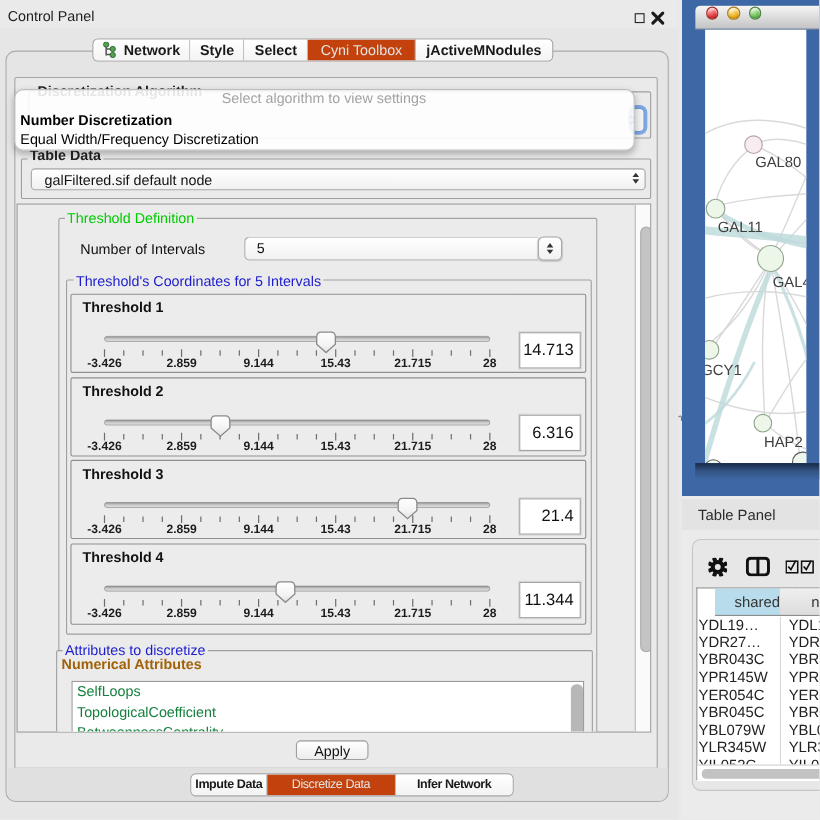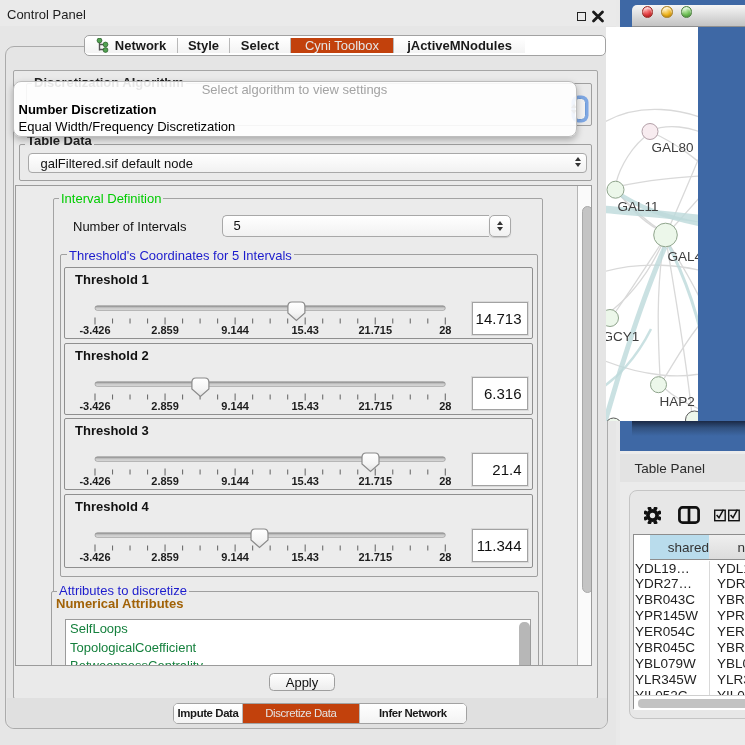--- a/index.html
+++ b/index.html
@@ -9,21 +9,21 @@
 
 #dock{position:absolute;left:0;top:0;width:616px;height:745px;background:#e6e6e6;}
 #titlebar{position:absolute;left:0;top:0;width:616px;height:26px;background:#eaeaea;}
 #titlebar .t{position:absolute;left:7px;top:7px;font-size:13px;color:#1d1d1d;}
 #content{position:absolute;left:5px;top:46px;width:603px;height:683px;background:#e5e5e5;border:1.5px solid #ababab;border-radius:9px;}
 
 .seg{position:absolute;display:flex;background:#fff;border:1px solid #a2a2a2;border-radius:5px;overflow:hidden;}
 .seg div{font-size:13px;color:#191919;font-weight:700;display:flex;align-items:center;justify-content:center;border-right:1px solid #b9b9b9;background:linear-gradient(#ffffff,#f3f3f3);white-space:nowrap;}
 .seg div:last-child{border-right:none;}
 .seg div.sel{background:#c2410c;color:#e4e4e4;}
-#toptabs{left:84px;top:34.5px;width:522px;height:21px;align-items:center;}
+#toptabs{left:84px;top:34.5px;width:419px;height:21px;}
 #bottabs{left:173px;top:702.5px;width:294px;height:21.5px;}
 #bottabs div{font-size:11.4px;letter-spacing:-0.4px;}
 
 .group{position:absolute;border:1px solid #9f9f9f;border-radius:2px;}
 .gtitle{position:absolute;font-size:13px;background:#eaeaea;padding:0 2px;white-space:nowrap;}
 
 .combo{position:absolute;background:linear-gradient(#ffffff,#f1f1f1);border:1px solid #a8a8a8;border-radius:4px;font-size:13px;color:#111;}
 .arrows{position:absolute;width:7px;}
 .arrows .up{width:0;height:0;border-left:3.5px solid transparent;border-right:3.5px solid transparent;border-bottom:4.5px solid #333;margin-bottom:2px;}
 .arrows .dn{width:0;height:0;border-left:3.5px solid transparent;border-right:3.5px solid transparent;border-top:4.5px solid #333;}
@@ -45,21 +45,21 @@
 
 #attrlist{position:absolute;left:49px;top:433px;width:466px;height:70px;background:#fff;border:1px solid #9b9b9b;}
 #attrlist div{font-size:13px;color:#15803d;padding-left:4px;height:18.5px;line-height:18.5px;}
 #attrlist .lthumb{position:absolute;left:453px;top:2px;width:11px;height:70px;background:#b7b7b7;border-radius:5px;padding:0;}
 
 #applybtn{position:absolute;left:269px;top:672.5px;width:66px;height:18.5px;background:linear-gradient(#ffffff,#ededed);border:1px solid #9e9e9e;border-radius:4.5px;font-size:13px;color:#111;text-align:center;line-height:17px;}
 
 #bluewin{position:absolute;left:620px;top:0;width:125px;height:450.5px;background:#3e68a5;}
 #wtitle{position:absolute;left:631.5px;top:5px;width:113.5px;height:22px;background:linear-gradient(#f6f6f6,#c3c3c3);border-bottom:1px solid #8f8f8f;border-top-left-radius:5px;}
 .light{position:absolute;top:6px;width:11.5px;height:11.5px;border-radius:50%;box-shadow:inset 0 2px 2px rgba(255,255,255,0.75),inset 0 -1px 1.5px rgba(0,0,0,0.15);}
-#canvas{position:absolute;left:606px;top:27px;width:92px;height:393.5px;background:#fff;overflow:hidden;}
+#canvas{position:absolute;left:641px;top:27px;width:92px;height:393.5px;background:#fff;overflow:hidden;}
 #canvasedge{position:absolute;left:632px;top:420.5px;width:113px;height:15px;background:linear-gradient(#1a2946 0%,#31517f 45%,#3e68a5 100%);}
 #tpbar{position:absolute;left:620px;top:453.5px;width:125px;height:28px;background:#e3e3e3;}
 #tpbar span{position:absolute;left:14.5px;top:7px;font-size:13.5px;color:#2c2c2c;}
 #rbot{position:absolute;left:620px;top:481.5px;width:125px;height:263.5px;background:#ebebeb;}
 #toolpanel{position:absolute;left:629px;top:490px;width:130px;height:229px;background:#e7e7e7;border:1px solid #c5c5c5;border-radius:8px;}
 
 #rtable{position:absolute;left:633px;top:533.5px;width:120px;height:175.5px;background:#fff;border-left:1px solid #8d8d8d;border-top:1px solid #8d8d8d;border-bottom:1px solid #a5a5a5;}
 #rtable .hdr{position:absolute;left:16px;top:0;height:25px;border-bottom:1px solid #8d8d8d;font-size:13.5px;color:#333;text-align:right;line-height:25px;}
 #rtable .h1{width:73.5px;background:#b9dcec;border-right:1px solid #8d8d8d;}
 #rtable .h2{left:74.5px;width:46px;background:linear-gradient(#efefef,#dcdcdc);text-align:left;padding-left:29px;}
@@ -116,21 +116,21 @@
 
 <div id="popup">
  <div class="r1">Select algorithm to view settings</div>
  <div class="r2">Number Discretization</div>
  <div class="r3">Equal Width/Frequency Discretization</div>
 </div>
 
 <div id="scrollpane">
 
  <div class="group" style="left:37.4px;top:12px;width:490px;height:700px;border-color:#a3a3a3;background:#ebebeb;"></div>
- <div class="gtitle" style="left:43px;top:5px;color:#00cc00;background:#ebebeb;">Interval Definition</div>
+ <div class="gtitle" style="left:43px;top:5px;color:#00cc00;background:#ebebeb;">Threshold Definition</div>
  <div class="abs" style="left:57px;top:33px;font-size:13px;font-weight:400;color:#111;">Number of Intervals</div>
  <div class="combo" style="left:206.4px;top:29px;width:266.6px;height:22px;line-height:20px;padding-left:10px;border-radius:5px 0 0 5px;border-right:none;">5</div>
  <div class="combo" style="left:473px;top:29px;width:22px;height:22px;border-radius:5px;box-shadow:0 1px 1px rgba(0,0,0,0.15);"></div>
  <div class="arrows" style="left:480.5px;top:34.5px;">
       <div class="up"></div>
       <div class="dn"></div>
     </div>
 
  <div class="group" style="left:43.7px;top:68px;width:478px;height:323px;"></div>
  <div class="gtitle" style="left:51px;top:61.5px;color:#1c1ccd;background:#ebebeb;">Threshold's Coordinates for 5 Intervals</div>

